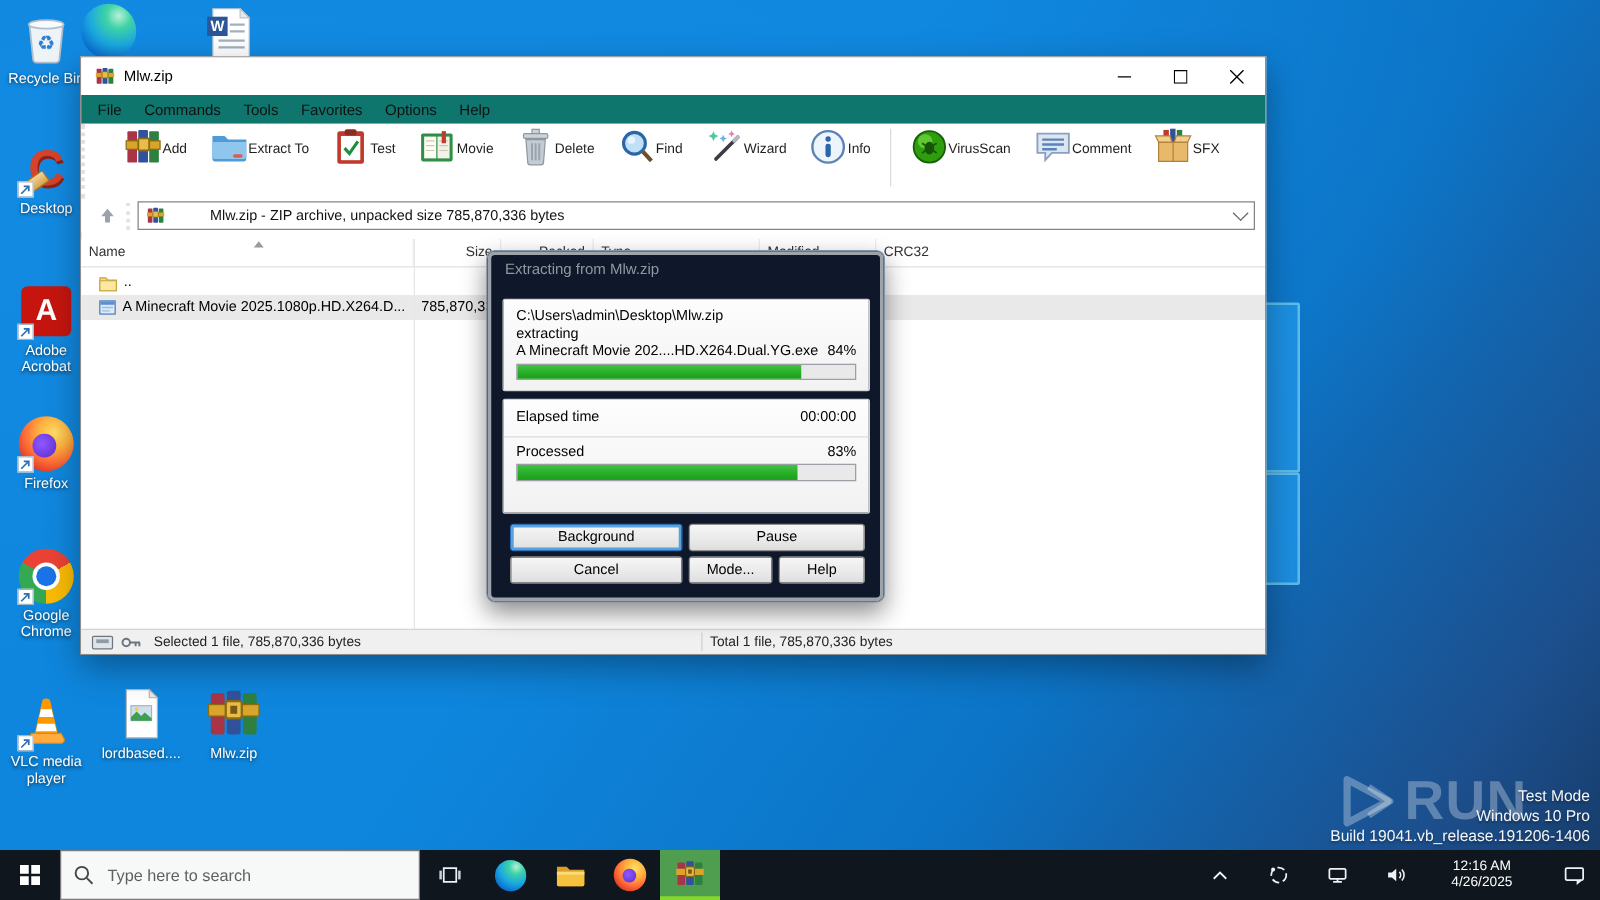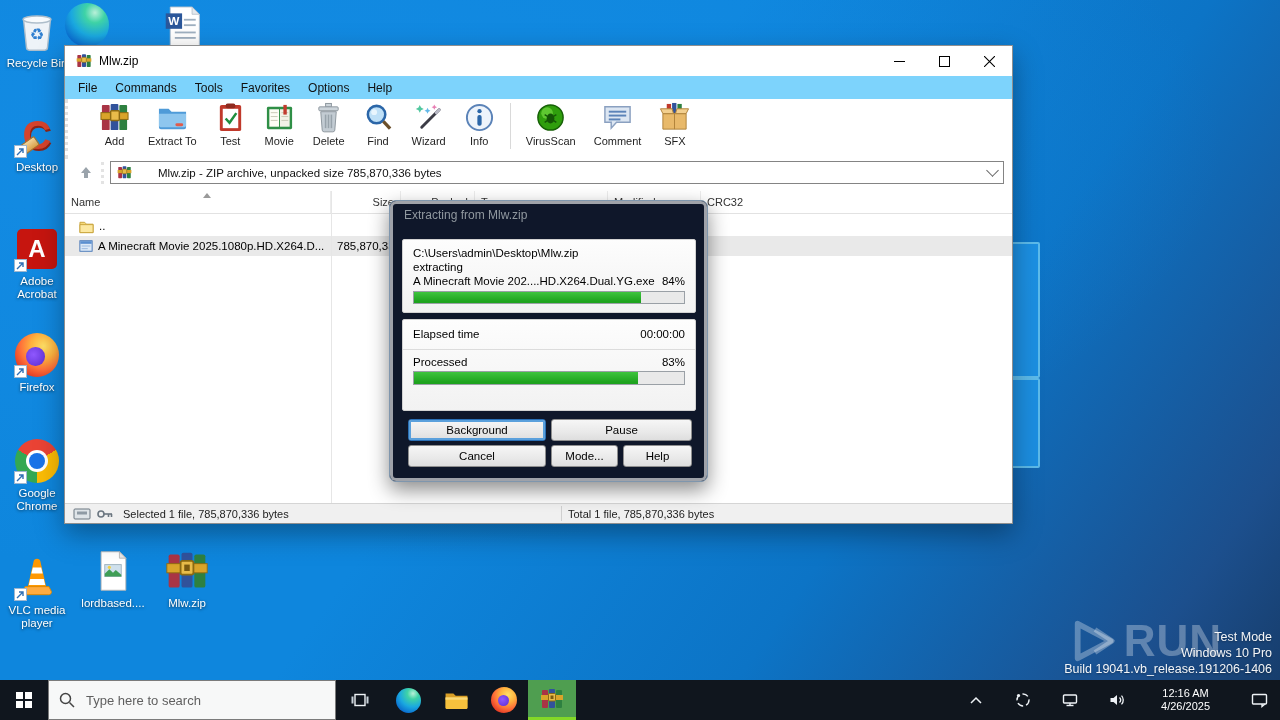--- a/index.html
+++ b/index.html
@@ -27,31 +27,31 @@
   .edge-orb{width:44px;height:44px;border-radius:50%;background:radial-gradient(circle at 68% 22%,#b8f0d8 0%,#3fd3a6 22%,#1aa8e0 52%,#0b6fd0 78%,#1b4fc0 100%);}
   
   .wp-bar{position:absolute;width:25px;background:#1e93e6;border:2px solid #66c4f0;border-radius:2px;opacity:.9;}
   
   .win{position:absolute;left:64px;top:45px;width:949px;height:479px;background:#fff;border:1px solid #8f8f8f;box-sizing:border-box;box-shadow:0 10px 26px rgba(0,0,0,.35);z-index:10;}
   .titlebar{height:30px;display:flex;align-items:center;background:#fff;}
   .titlebar .t-ic{margin-left:11px;margin-right:7px;display:flex;}
   .titlebar .t-txt{font-size:12px;color:#000;}
   .t-btns{margin-left:auto;display:flex;height:30px;}
   .t-btn{width:45px;height:30px;display:flex;align-items:center;justify-content:center;}
-  .menubar{height:23px;display:flex;align-items:center;padding-left:13px;background:#7dd3fc;}
+  .menubar{height:23px;display:flex;align-items:center;padding-left:13px;background:#0f766e;}
   .menubar span{font-size:12px;color:#111;padding:2px 10px 2px 0;margin-right:8px;}
   .toolbar{height:60px;display:flex;align-items:flex-start;padding-left:22px;background:#fff;border-left:3px dotted #e0e0e0;}
-  .tb-btn{display:flex;flex-direction:column;align-items:center;justify-content:flex-start;padding:3px 9px 0 9px;}
+  .tb-btn{display:flex;flex-direction:row;align-items:center;justify-content:flex-start;padding:3px 9px 0 9px;}
   .tb-btn svg{height:31px;}
   .tb-lbl{font-size:11px;color:#1f1f1f;margin-top:2px;white-space:nowrap;}
   .tb-sep{width:1px;height:46px;background:#d9d9d9;margin:4px 6px 0 6px;}
   .addr-row{height:27px;display:flex;align-items:center;padding:0 8px 0 6px;background:#fff;}
   .up-btn{width:30px;height:22px;display:flex;align-items:center;justify-content:center;border-right:3px dotted #e3e3e3;margin-right:6px;}
   .addr-box{flex:1;height:21px;border:1px solid #848484;display:flex;align-items:center;padding:0 6px;background:#fff;}
-  .addr-box .a-txt{font-size:11.5px;color:#111;margin-left:6px;flex:1;padding-left:20px;}
+  .addr-box .a-txt{font-size:11.5px;color:#111;margin-left:16px;flex:1;padding-left:20px;}
   .chev{width:8px;height:8px;border-right:1.6px solid #666;border-bottom:1.6px solid #666;transform:rotate(45deg);margin-top:-4px;}
   .list-wrap{position:absolute;left:0;top:145px;right:0;bottom:19px;background:#fff;overflow:hidden;}
   .hdr{height:22px;display:flex;border-bottom:1px solid #e2e2e2;position:relative;background:#fff;font-size:11px;color:#333;}
   .hdr .cell{display:flex;align-items:center;border-right:1px solid #ececec;box-sizing:border-box;height:22px;padding:0 6px;}
   .sort-caret{position:absolute;left:138px;top:2px;width:0;height:0;border-left:4px solid transparent;border-right:4px solid transparent;border-bottom:5px solid #9a9a9a;}
   .row{height:20px;display:flex;align-items:center;font-size:11.5px;color:#000;}
   .row .nm{display:flex;align-items:center;padding-left:14px;width:252px;}
   .row .nm svg{margin-right:5px;}
   .row .sz{width:70px;text-align:right;}
   .row .crc{margin-left:243px;}

